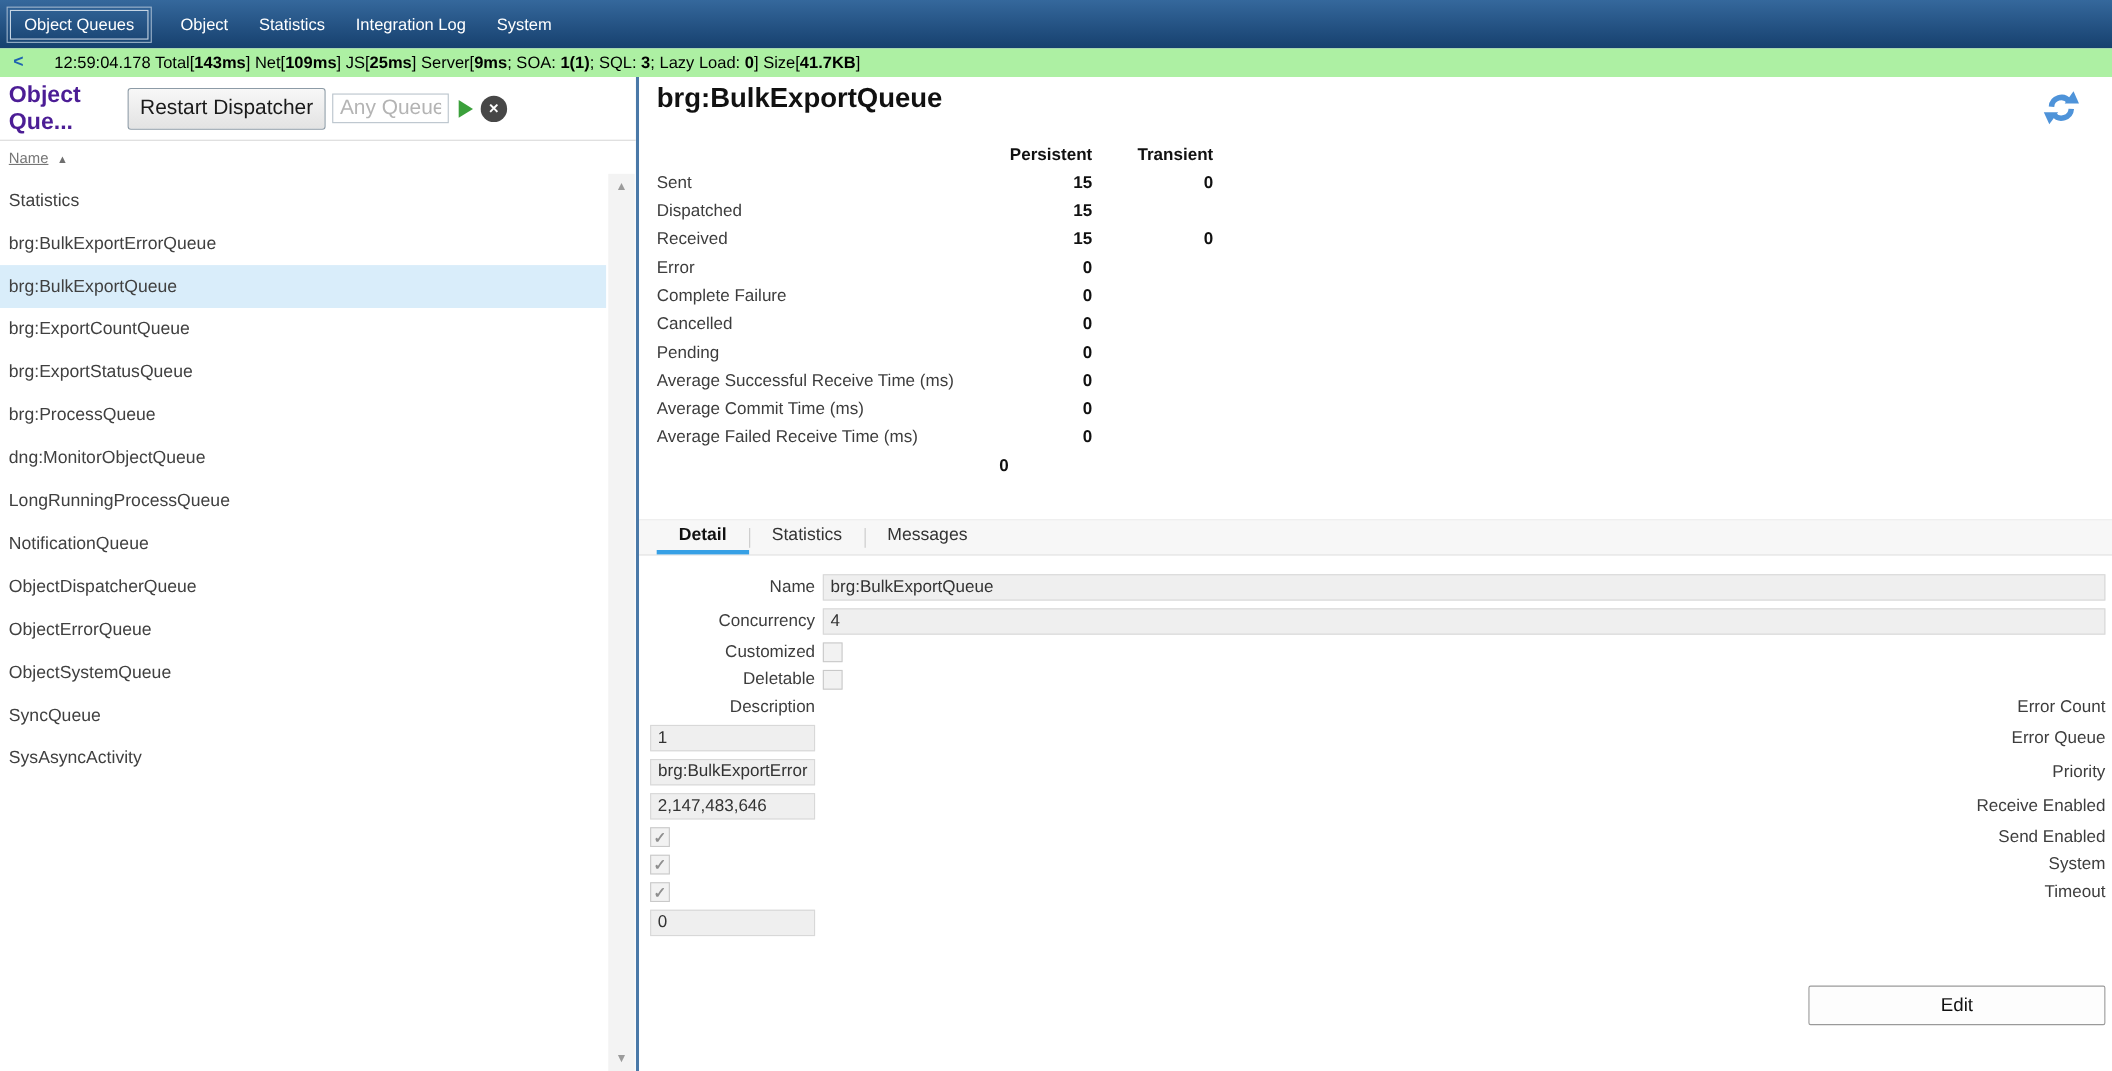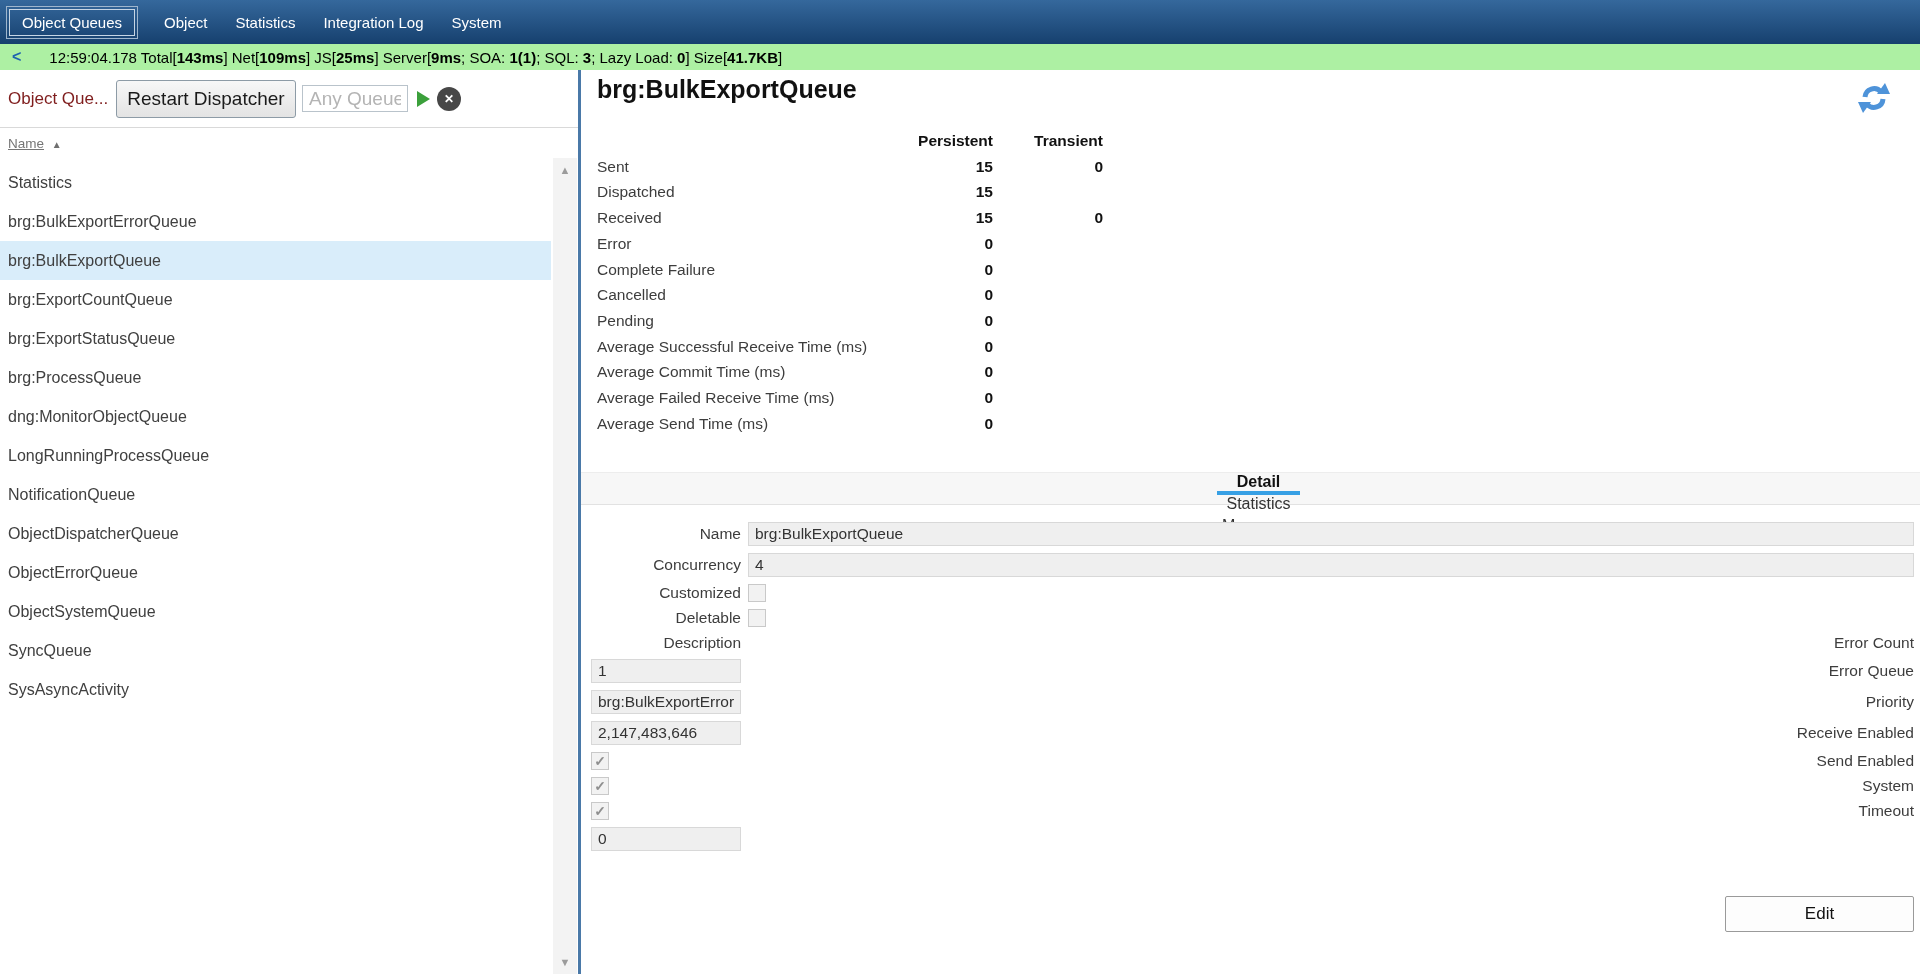--- a/index.html
+++ b/index.html
@@ -28,21 +28,21 @@
   .seg.b { font-weight:bold; }
 
   
   .main { position:relative; height:904px; display:flex; }
 
   .left-panel { width:578px; position:relative; background:#fff; }
   .left-header {
     height:58px; border-bottom:1px solid #d9d9d9;
     display:flex; align-items:center; padding-left:8px;
   }
-  .panel-title { font-weight:normal; font-size:17px; width:108px; color:#7f1d1d; }
+  .panel-title { font-weight:bold; font-size:21px; width:108px; color:#4c1d95; }
   .restart-btn {
     width:180px; height:38px; font-size:19px; font-family:inherit; color:#1a1a1a;
     background:linear-gradient(#f7f7f7,#e3e3e3); border:1px solid #8d9ba6; border-radius:3px; cursor:pointer;
   }
   .queue-search {
     width:106px; height:27px; border:1px solid #b9c3cb; margin-left:6px;
     padding:0 6px; font-size:19px; font-family:inherit; color:#444; outline:none;
   }
   .queue-search::placeholder { color:#b4b4b4; }
   .play-icon {
@@ -82,21 +82,21 @@
     position:absolute; top:58px; left:16px;
     display:grid; grid-template-columns:320px 76px 110px;
     font-size:15.5px; line-height:25.7px; color:#3d3d3d;
   }
   .stats .hdr { font-weight:bold; color:#111; text-align:right; }
   .stats .val { font-weight:bold; color:#111; text-align:right; }
 
   .tabstrip {
     position:absolute; top:402px; left:0; right:0; height:33px;
     background:#f7f7f7; border-top:1px solid #ededed; border-bottom:1px solid #e2e2e2;
-    display:flex; align-items:center; padding-left:16px;flex-direction:column;
+    display:flex; align-items:center; padding-left:16px;
   }
   .tab {
     font-size:16px; color:#333; padding:0 20px; height:100%;
     display:flex; align-items:center; cursor:pointer; border-bottom:4px solid transparent;
   }
   .tab.active { font-weight:bold; color:#111; border-bottom:4px solid #37a0e5; }
   .tab-sep { width:1px; height:18px; background:#c9c9c9; }
 
   .detail-form {
     position:absolute; top:452px; left:10px; right:6px;
@@ -107,21 +107,21 @@
   .ftext {
     height:24px; width:100%; background:#efefef; border:1px solid #d8d8d8;
     font-size:15.5px; color:#333; padding:0 6px; font-family:inherit;
   }
   .fcheck {
     width:18px; height:18px; background:#f2f2f2; border:1px solid #c9c9c9;
     display:flex; align-items:center; justify-content:center;
     color:#8f8f8f; font-size:14px; font-weight:bold; line-height:1; cursor:default;
   }
   .edit-btn {
-    position:absolute; top:826px; right:6px; width:189px; height:36px;
+    position:absolute; top:826px; right:6px; width:270px; height:36px;
     background:#fdfdfd; border:1px solid #9a9a9a; border-radius:2px;
     font-size:17px; font-family:inherit; color:#111; cursor:pointer;
   }
 </style>
 </head>
 <body>
 
 <div class="navbar">
   <div class="navtab-outer">
     <div class="navtab-inner">Object Queues</div>
@@ -241,21 +241,20 @@
       <span class="val"></span>
 
       <span>Average Commit Time (ms)</span>
       <span class="val">0</span>
       <span class="val"></span>
 
       <span>Average Failed Receive Time (ms)</span>
       <span class="val">0</span>
       <span class="val"></span>
 
-      <span>Average Send Time (ms)</span>
       <span class="val">0</span>
       <span class="val"></span>
     </div>
 
     <div class="tabstrip">
       <div class="tab active">Detail</div>
       <div class="tab-sep"></div>
       <div class="tab">Statistics</div>
       <div class="tab-sep"></div>
       <div class="tab">Messages</div>

